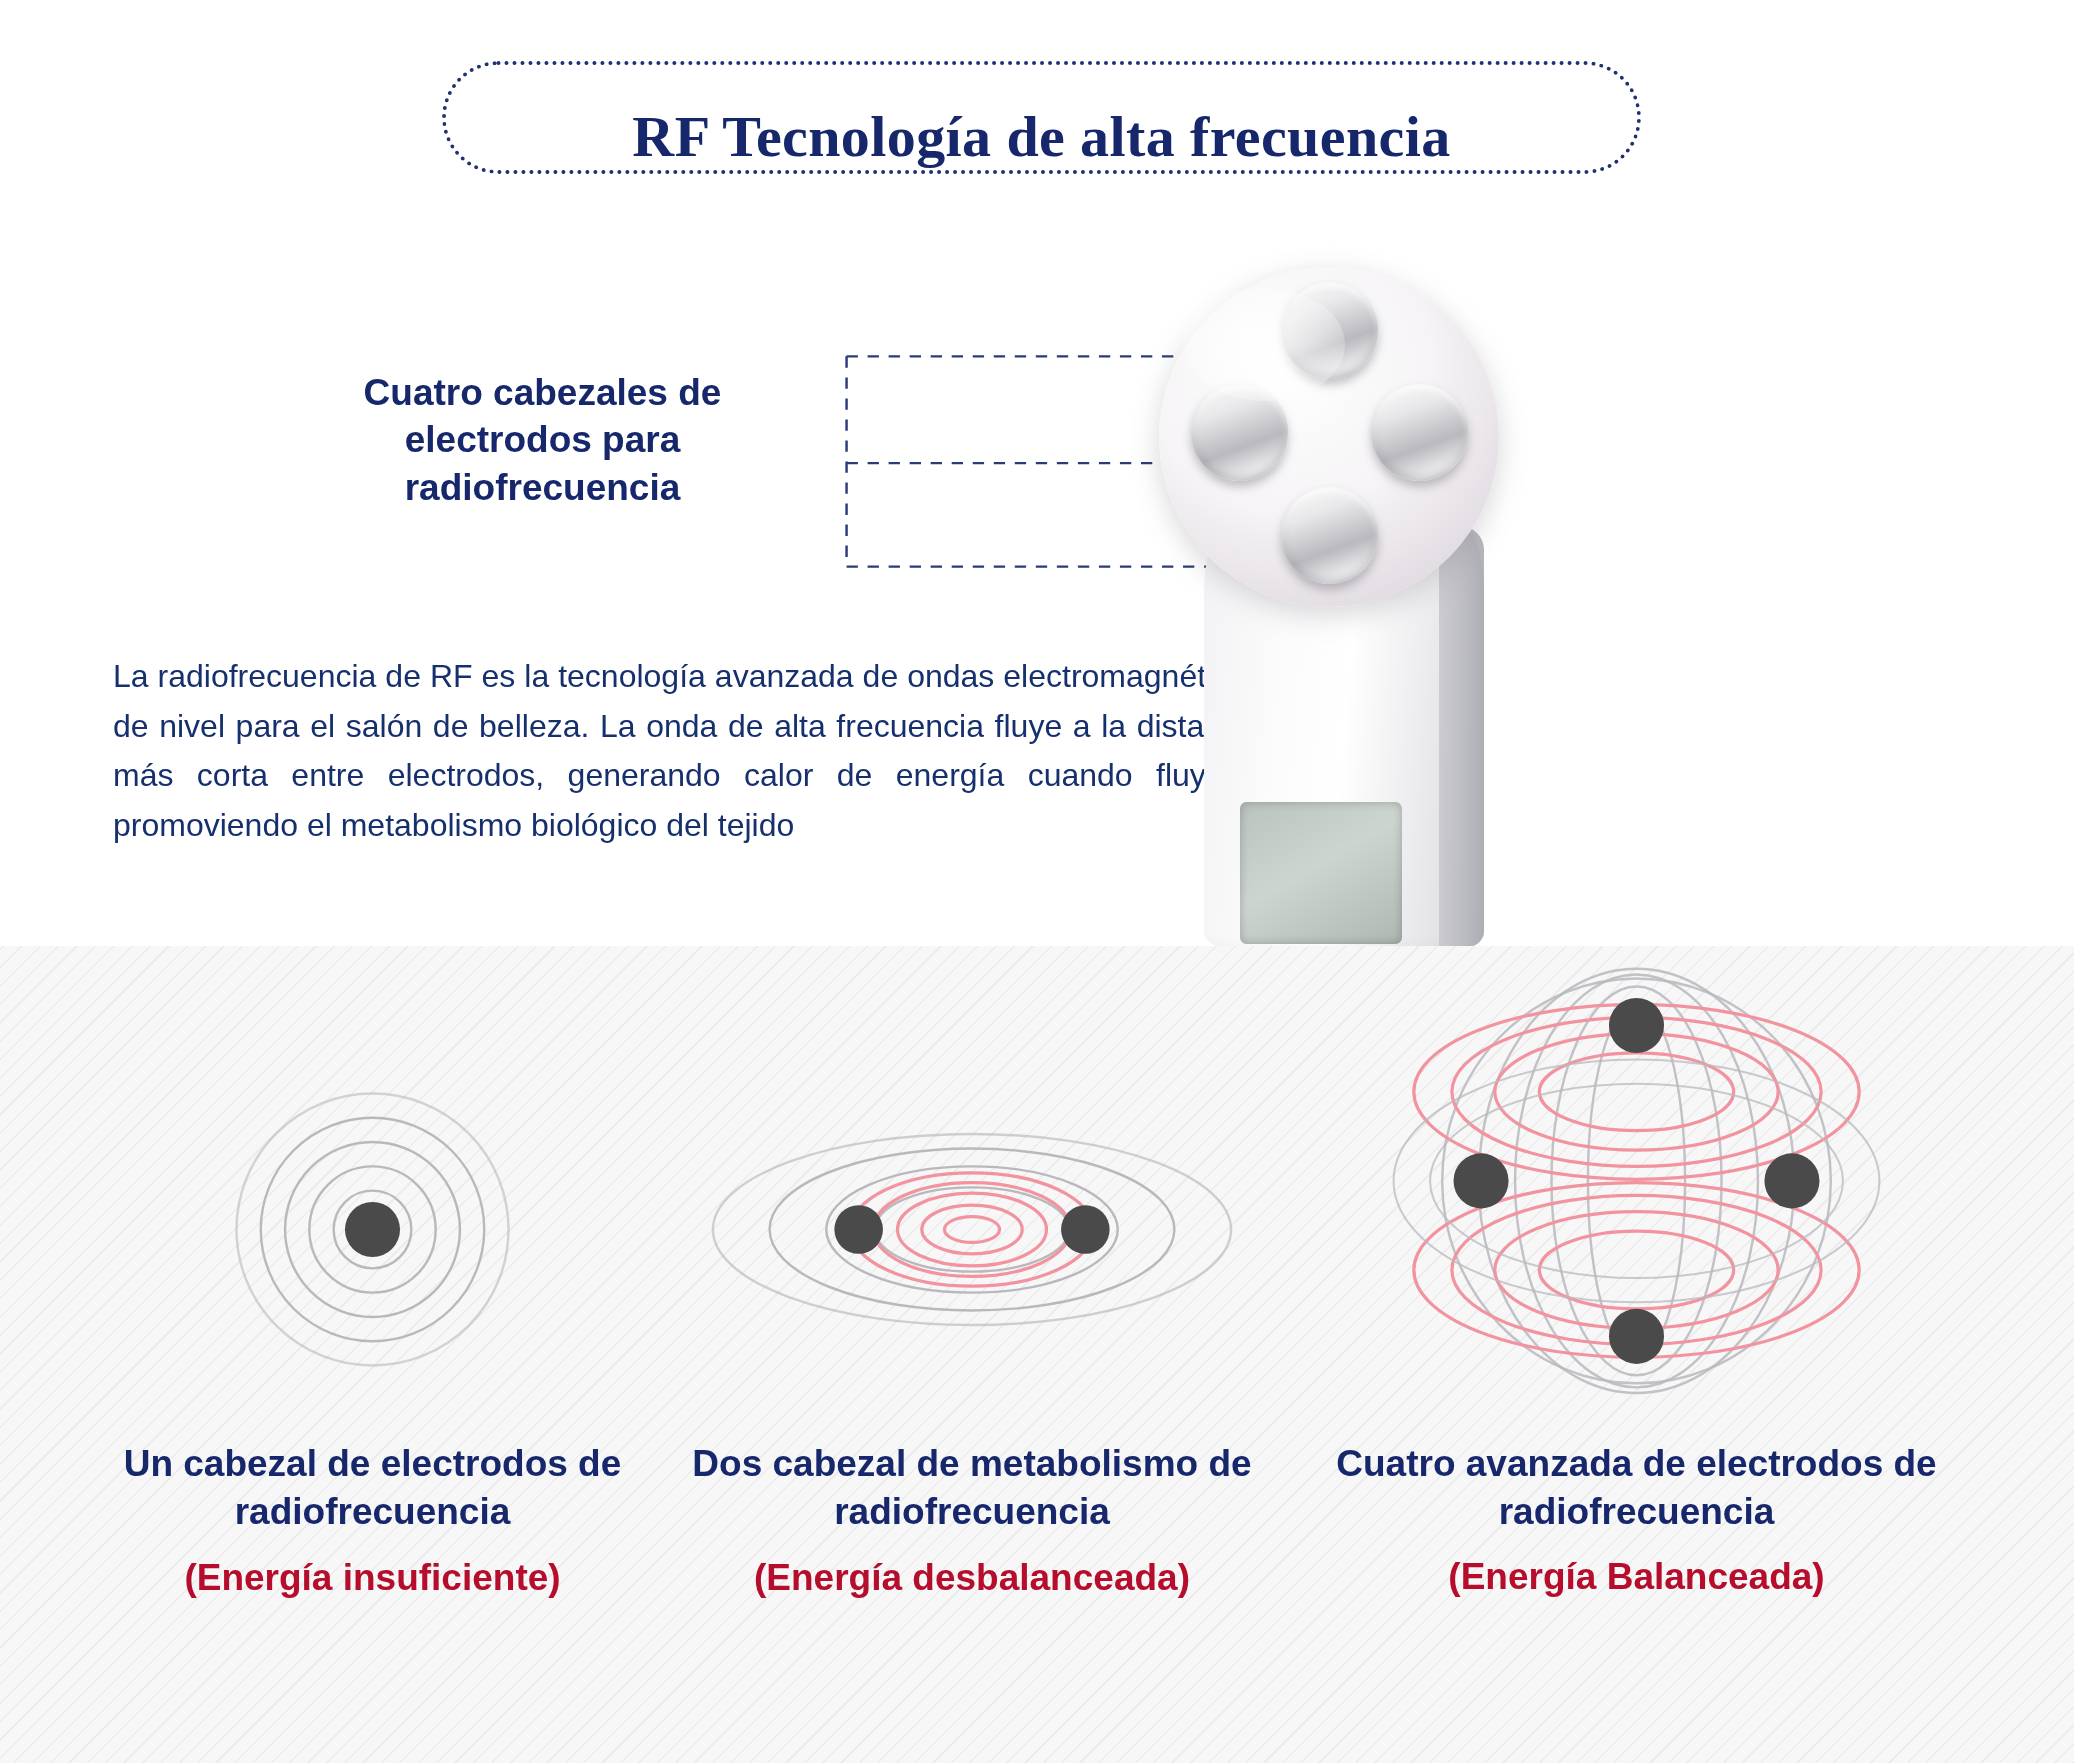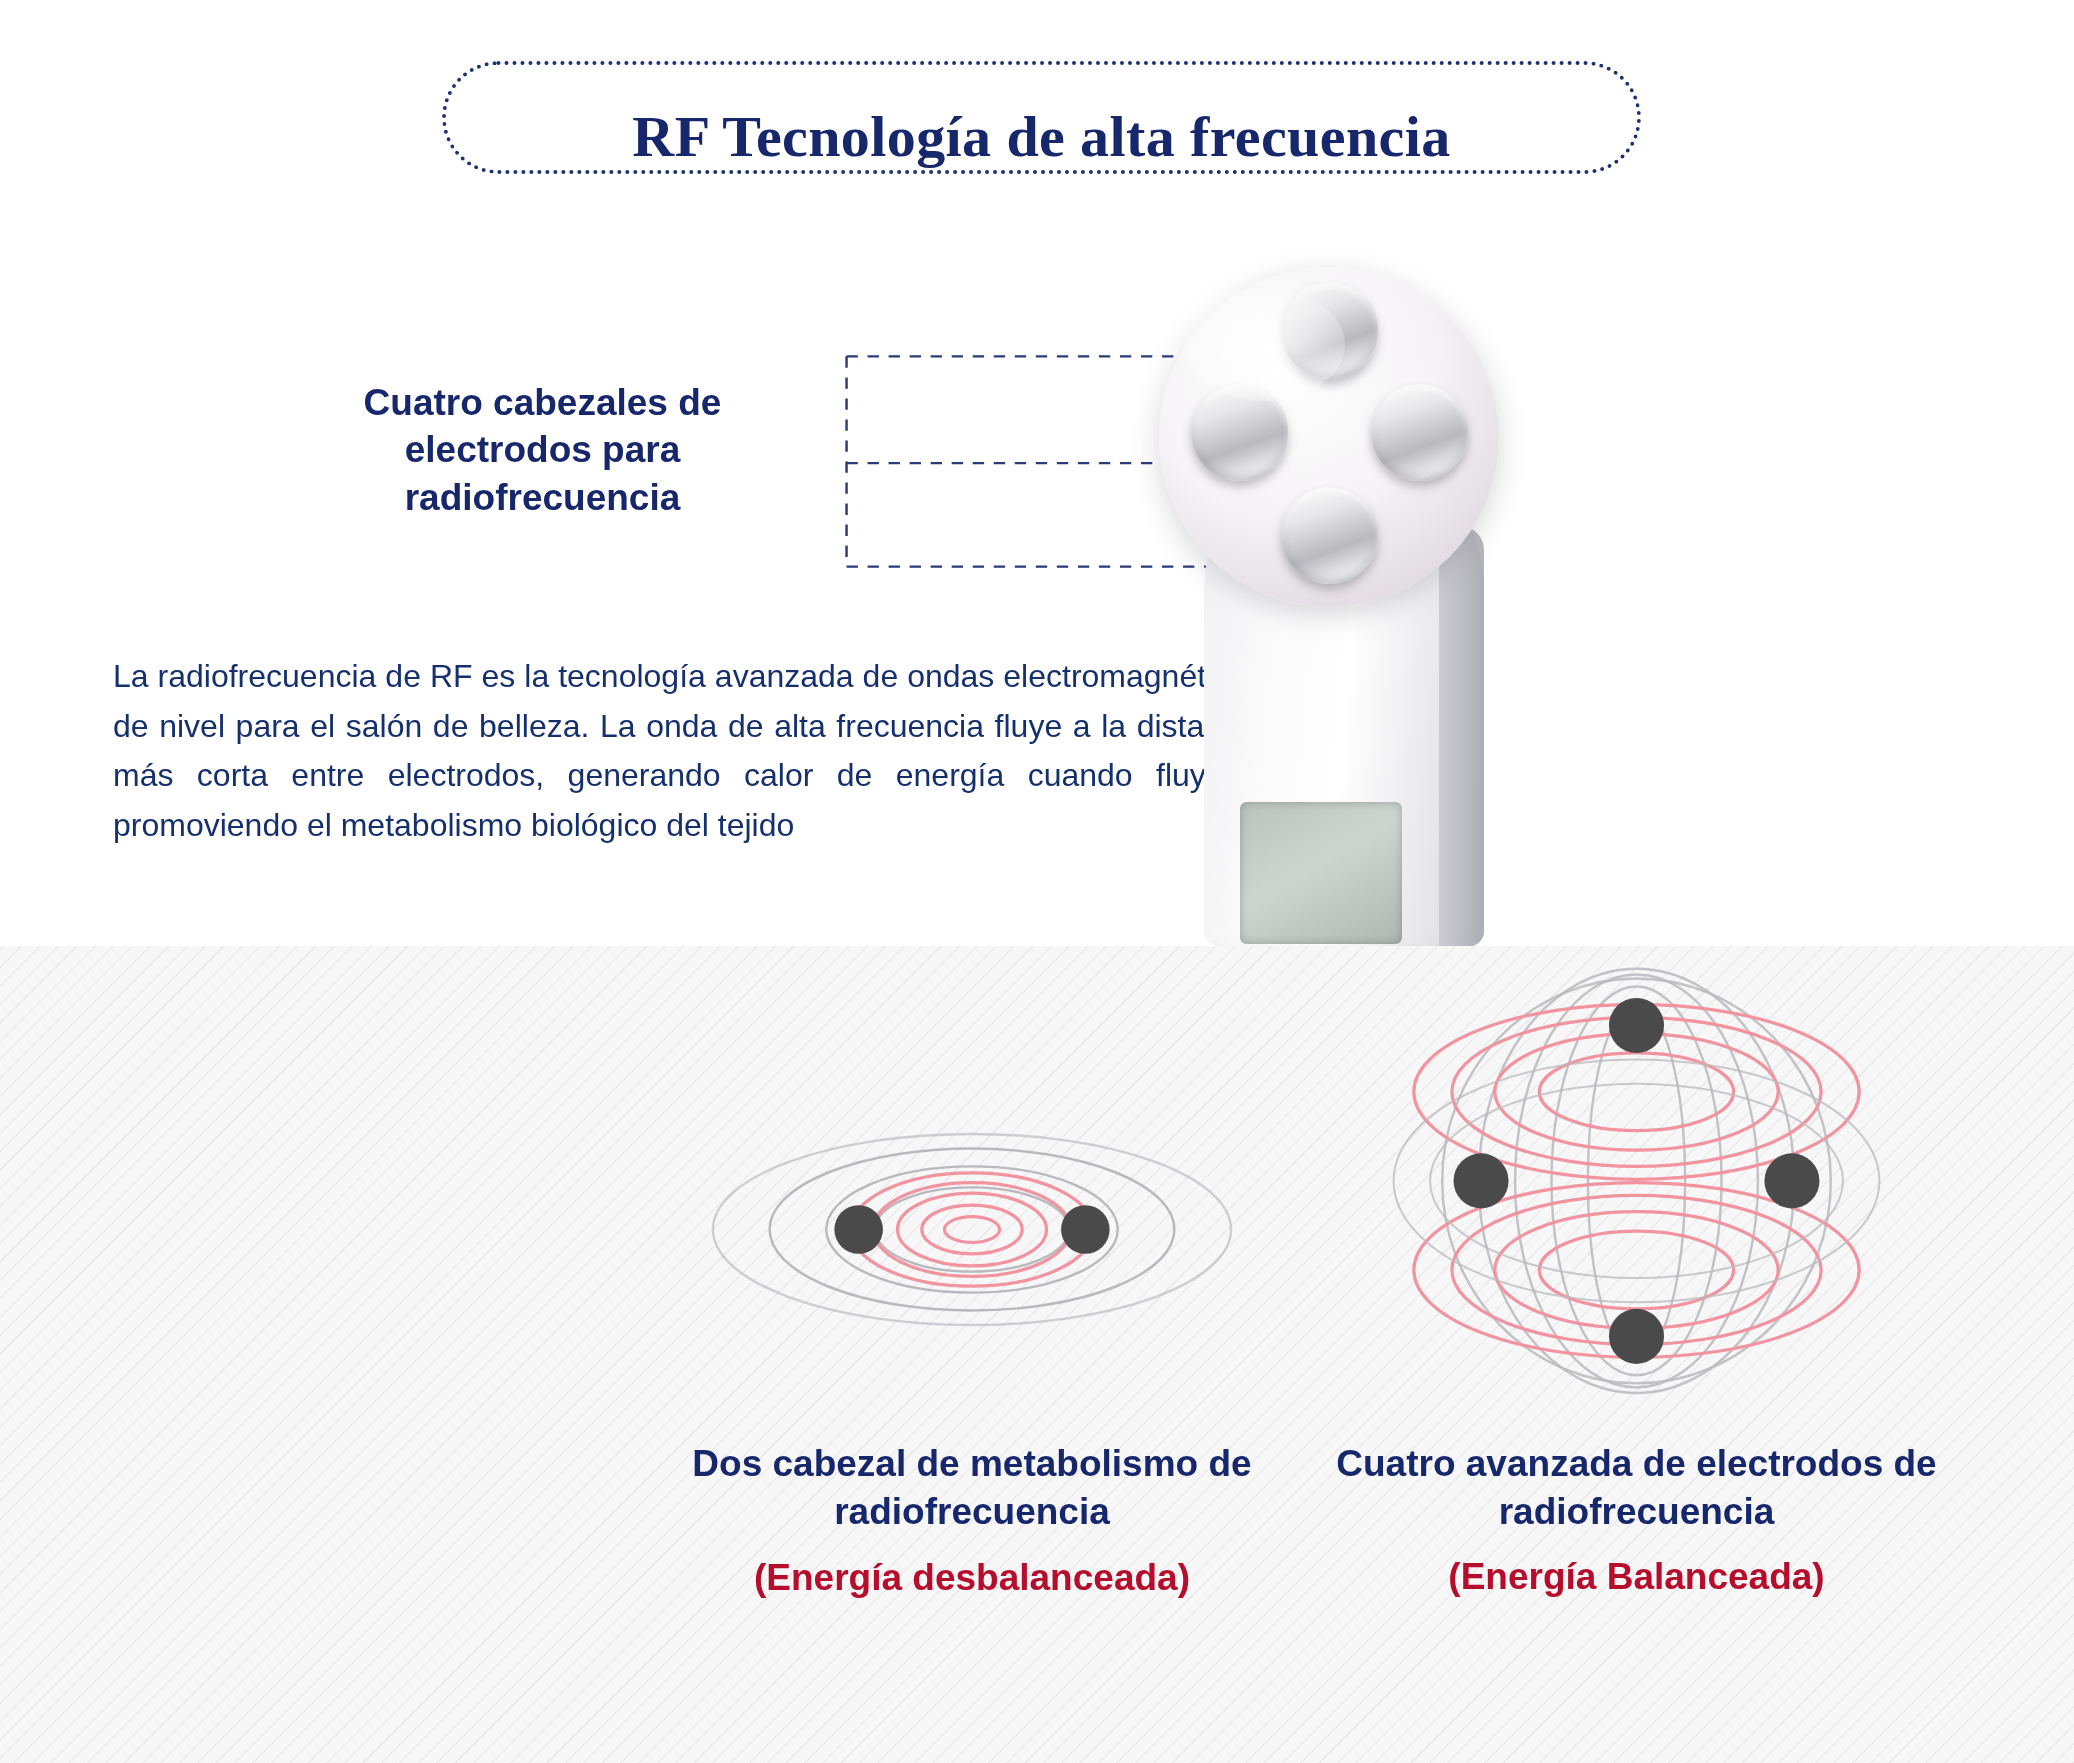--- a/index.html
+++ b/index.html
@@ -43,21 +43,20 @@
   .callout-label {
     position: absolute;
     left: 267px;
     top: 369px;
     width: 551px;
     text-align: center;
     font-weight: bold;
     font-size: 37px;
     line-height: 1.28;
     color: #17276b;
-    margin-top: 10px;
   }
 
   
   .leader-svg {
     position: absolute;
     left: 843px;
     top: 324px;
     width: 583px;
     height: 275px;
   }
@@ -208,20 +207,36 @@
     <div class="electrode top"></div>
     <div class="electrode left"></div>
     <div class="electrode right"></div>
     <div class="electrode bottom"></div>
   </div>
   <div class="screen"></div>
 </div>
 
 <div class="bottom-panel">
 
+  <div class="col" style="left:97px; top:73px; width:551px;">
+    <div class="fig" style="height:421px;">
+      <svg width="551" height="421" viewBox="0 0 680 520" xmlns="http://www.w3.org/2000/svg">
+        <g fill="none" stroke="#b9b9bd" stroke-width="3">
+          <circle cx="340" cy="260" r="48"></circle>
+          <circle cx="340" cy="260" r="78"></circle>
+          <circle cx="340" cy="260" r="108"></circle>
+          <circle cx="340" cy="260" r="138"></circle>
+          <circle cx="340" cy="260" r="168" stroke-opacity="0.6"></circle>
+        </g>
+        <circle cx="340" cy="260" r="34" fill="#4a4a4a"></circle>
+      </svg>
+    </div>
+    <div class="col-caption">Un cabezal de electrodos de radiofrecuencia</div>
+    <div class="col-sub">(Energía insuficiente)</div>
+  </div>
 
   <div class="col" style="left:672px; top:73px; width:600px;">
     <div class="fig" style="height:421px;">
       <svg width="600" height="421" viewBox="0 0 740 520" xmlns="http://www.w3.org/2000/svg">
         <g fill="none" stroke="#b9b9bd" stroke-width="3">
           <ellipse cx="370" cy="260" rx="120" ry="52"></ellipse>
           <ellipse cx="370" cy="260" rx="180" ry="78"></ellipse>
           <ellipse cx="370" cy="260" rx="250" ry="100"></ellipse>
           <ellipse cx="370" cy="260" rx="320" ry="118" stroke-opacity="0.65"></ellipse>
         </g>

